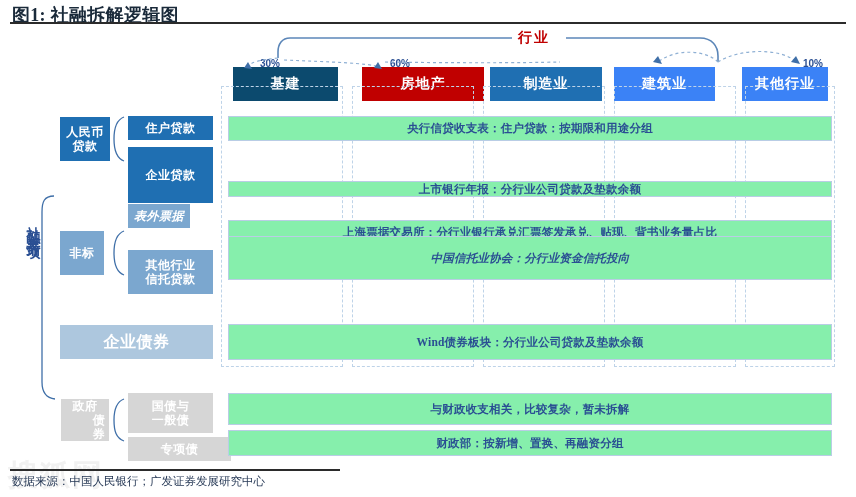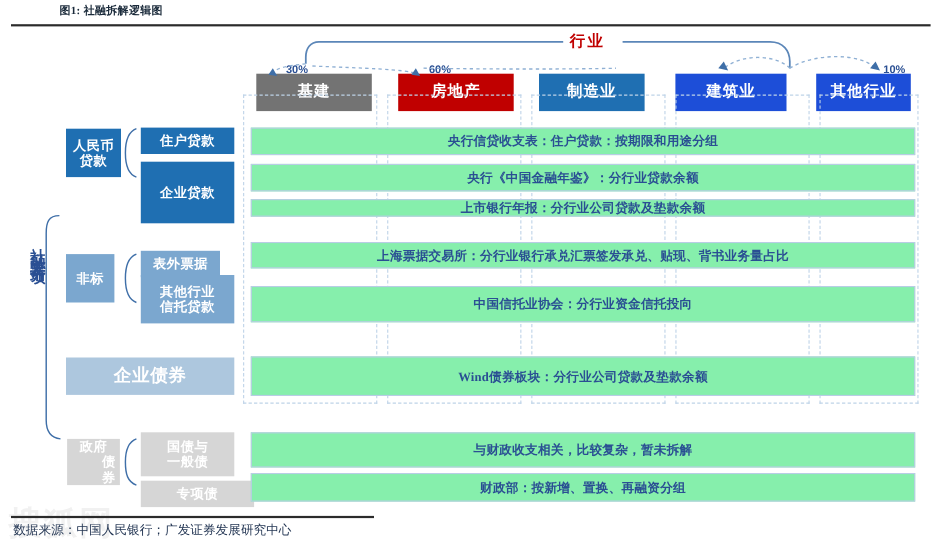--- a/index.html
+++ b/index.html
@@ -8,24 +8,23 @@
     background:#ffffff;
     font-family:"Liberation Serif","DejaVu Serif",serif;
     overflow:hidden;
     position:relative;
   }
   #root{position:relative;width:856px;height:497px;}
 
   
   .fig-title{
     position:absolute;left:12px;top:3px;
-    font-size:10px;font-weight:bold;color:#1a2a3a;
+    font-size:18px;font-weight:bold;color:#1a2a3a;
     letter-spacing:.3px;white-space:nowrap;
     font-family:"Liberation Serif","DejaVu Serif",serif;
-    margin-left:42px;
   }
   .title-rule{
     position:absolute;left:10px;top:22px;width:836px;height:2px;
     background:#2b2b2b;
   }
 
   
   .foot-rule{
     position:absolute;left:10px;top:469px;width:330px;height:1.5px;
     background:#2b2b2b;
@@ -46,24 +45,24 @@
   
   .box{
     position:absolute;
     display:flex;align-items:center;justify-content:center;
     text-align:center;line-height:1.18;
     color:#ffffff;font-weight:bold;
     font-family:"Liberation Serif","DejaVu Serif",serif;
     box-sizing:border-box;
   }
   .ind{font-size:14px;letter-spacing:1px;}
-  .ind-gray{background:#737373;}
+  .ind-gray{background:#0c4a6e;}
   .ind-red{background:#c00000;}
   .ind-blue{background:#1f6fb2;}
-  .ind-lgray{background:#1d4ed8;}
+  .ind-lgray{background:#3b82f6;}
 
   .cat{font-size:12px;letter-spacing:.5px;}
   .cat-dblue{background:#1f6fb2;}
   .cat-mblue{background:#7ba7cf;}
   .cat-lblue{background:#adc7de;}
   .cat-gray{background:#d6d6d6;}
 
   
   .src{
     position:absolute;
@@ -151,22 +150,22 @@
     <path d="M796,56 L800,64 L791,62 Z" fill="#3f6fa8"></path>
   </svg>
 
   <div class="hangye" style="left:518px;top:29px;">行业</div>
 
   <div class="pct" style="left:260px;top:58px;">30%</div>
   <div class="pct" style="left:390px;top:58px;">60%</div>
   <div class="pct" style="left:803px;top:58px;">10%</div>
 
   <div class="box ind ind-gray" style="left:233px;top:67px;width:105px;height:34px;">基建</div>
-  <div class="box ind ind-red" style="left:362px;top:67px;width:105px;height:34px;">房地产</div>
-  <div class="box ind ind-blue" style="left:490px;top:67px;width:96px;height:34px;">制造业</div>
+  <div class="box ind ind-red" style="left:362px;top:67px;width:122px;height:34px;">房地产</div>
+  <div class="box ind ind-blue" style="left:490px;top:67px;width:112px;height:34px;">制造业</div>
   <div class="box ind ind-lgray" style="left:614px;top:67px;width:101px;height:34px;">建筑业</div>
   <div class="box ind ind-lgray" style="left:742px;top:67px;width:86px;height:34px;">其他行业</div>
 
   <div class="vlabel" style="left:24px;top:215px;">社融主要分项</div>
   <svg class="overlay" viewBox="0 0 856 497">
     <path d="M54,196 C44,196 42,202 42,212 L42,299" fill="none" stroke="#3f6fa8" stroke-width="1.3"></path>
     <path d="M42,299 L42,382 C42,392 46,398 55,399" fill="none" stroke="#3f6fa8" stroke-width="1.3"></path>
   </svg>
 
   <div class="box cat cat-dblue" style="left:60px;top:117px;width:50px;height:44px;flex-direction:column;">
@@ -186,37 +185,36 @@
 
   <svg class="overlay" viewBox="0 0 856 497">
     <path d="M124,117 C116,120 114,128 114,139 C114,150 116,158 124,161" fill="none" stroke="#3f6fa8" stroke-width="1.3"></path>
     <path d="M124,231 C116,234 114,242 114,253 C114,264 116,272 124,275" fill="none" stroke="#3f6fa8" stroke-width="1.3"></path>
     <path d="M124,399 C116,402 114,410 114,420 C114,431 116,438 124,441" fill="none" stroke="#3f6fa8" stroke-width="1.3"></path>
   </svg>
 
   <div class="box cat cat-dblue" style="left:128px;top:116px;width:85px;height:24px;">住户贷款</div>
   <div class="box cat cat-dblue" style="left:128px;top:147px;width:85px;height:56px;">企业贷款</div>
 
-  <div class="box cat cat-mblue" style="left:128px;top:228px;width:72px;height:24px;">表外票据</div>
+  <div class="box cat cat-mblue" style="left:128px;top:204px;width:62px;height:24px;font-style:italic;">表外票据</div>
   <div class="box cat cat-mblue" style="left:128px;top:250px;width:85px;height:44px;flex-direction:column;">
     <span>其他行业</span>
     <span>信托贷款</span>
   </div>
 
   <div class="box cat cat-gray" style="left:128px;top:393px;width:85px;height:40px;flex-direction:column;">
     <span>国债与</span>
     <span>一般债</span>
   </div>
   <div class="box cat cat-gray" style="left:128px;top:437px;width:103px;height:24px;">专项债</div>
 
   <div class="src" style="left:228px;top:116px;width:604px;height:25px;">央行信贷收支表：住户贷款：按期限和用途分组</div>
-  <div class="src" style="left:228px;top:149px;width:604px;height:25px;">央行《中国金融年鉴》：分行业贷款余额</div>
   <div class="src" style="left:228px;top:181px;width:604px;height:16px;">上市银行年报：分行业公司贷款及垫款余额</div>
   <div class="src" style="left:228px;top:220px;width:604px;height:24px;">上海票据交易所：分行业银行承兑汇票签发承兑、贴现、背书业务量占比</div>
-  <div class="src" style="left:228px;top:260px;width:604px;height:33px;">中国信托业协会：分行业资金信托投向</div>
+  <div class="src" style="left:228px;top:236px;width:604px;height:44px;font-style:italic;">中国信托业协会：分行业资金信托投向</div>
   <div class="src" style="left:228px;top:324px;width:604px;height:36px;">Wind债券板块：分行业公司贷款及垫款余额</div>
   <div class="src" style="left:228px;top:393px;width:604px;height:32px;">与财政收支相关，比较复杂，暂未拆解</div>
   <div class="src" style="left:228px;top:430px;width:604px;height:26px;">财政部：按新增、置换、再融资分组</div>
 
   <div class="watermark">搜狐网</div>
   <div class="foot-rule"></div>
   <div class="foot-note">数据来源：中国人民银行；广发证券发展研究中心</div>
 
 </div>
 

